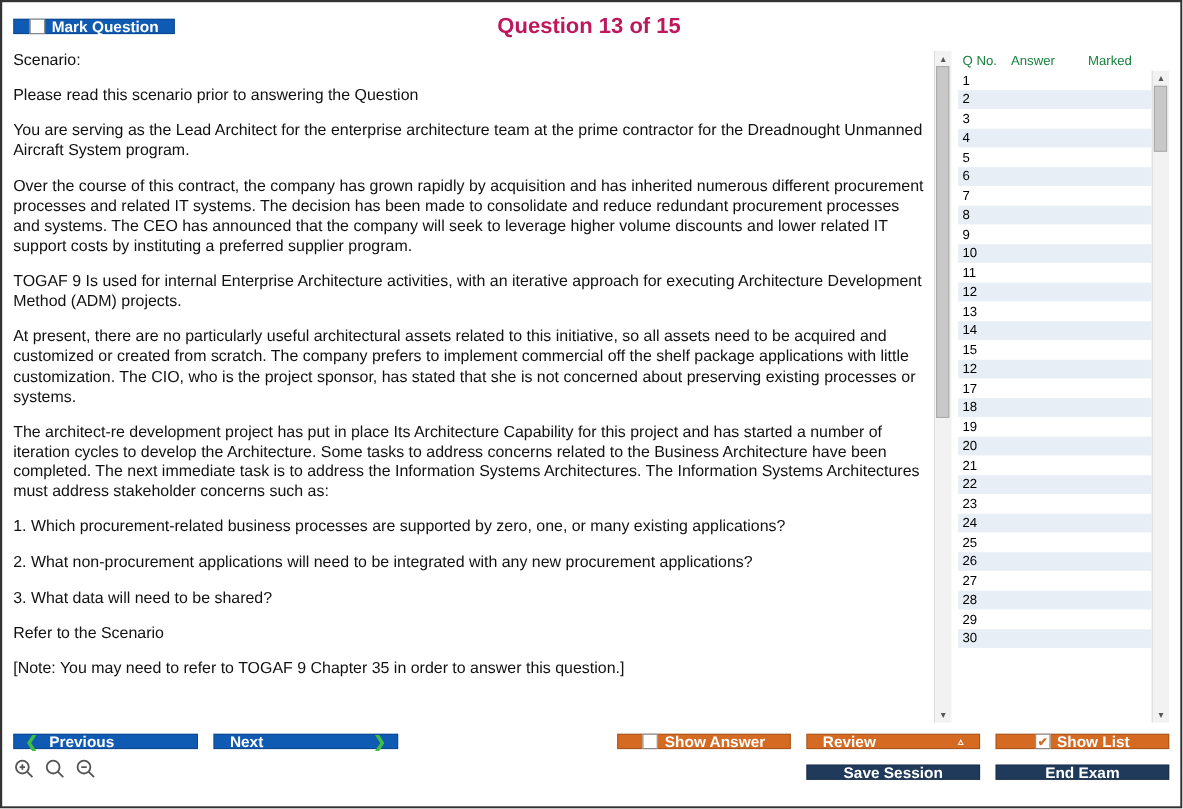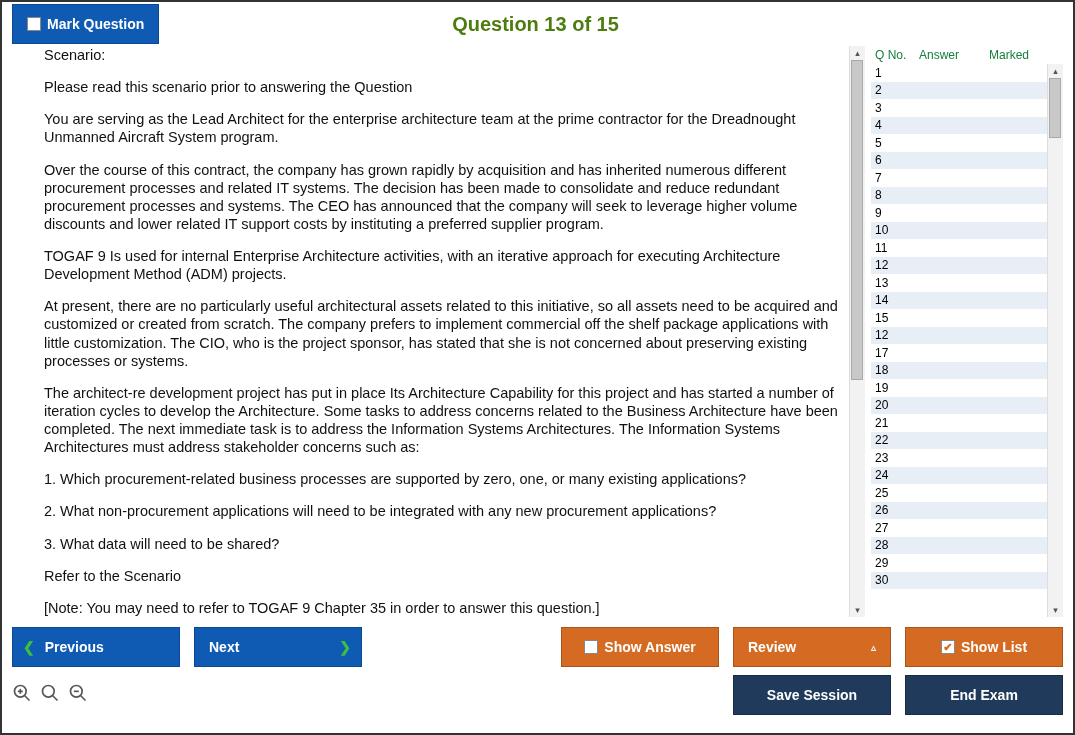--- a/index.html
+++ b/index.html
@@ -36,21 +36,21 @@
     align-items: center;
     padding: 6px 10px;
     position: relative;
     height: 44px;
   }
   .btn {
     display: inline-flex;
     align-items: center;
     justify-content: center;
     gap: 6px;
-    height: 40px;
+    height: 14px;
     padding: 0 14px;
     font-size: 14px;
     font-weight: bold;
     color: #fff;
     border: 1px solid rgba(0,0,0,0.2);
     cursor: pointer;
     white-space: nowrap;
   }
   .btn-blue { background: #0f5ab3; }
   .btn-orange { background: #d56a22; }
@@ -59,35 +59,34 @@
     width: 14px; height: 14px; background: #fff; border: 1px solid #888;
     display: inline-flex; align-items: center; justify-content: center;
     font-size: 11px; color: #d56a22; font-weight: bold;
   }
   .question-title {
     position: absolute;
     left: 0; right: 4px;
     text-align: center;
     font-size: 20px;
     font-weight: bold;
-    color: #4d7c0f;
+    color: #be185d;
     pointer-events: none;
   }
   .content-row {
     flex: 1;
     display: flex;
     overflow: hidden;
     padding: 0 10px 4px 10px;
     gap: 6px;
   }
   .scenario-wrap {
     flex: 1;
     position: relative;
     display: flex;
-    margin-left: 32px;
   }
   .scenario {
     flex: 1;
     overflow: hidden;
     font-size: 14.5px;
     color: #111;
     line-height: 1.25;
     padding-right: 4px;
   }
   .scenario p { margin-bottom: 14px; }

